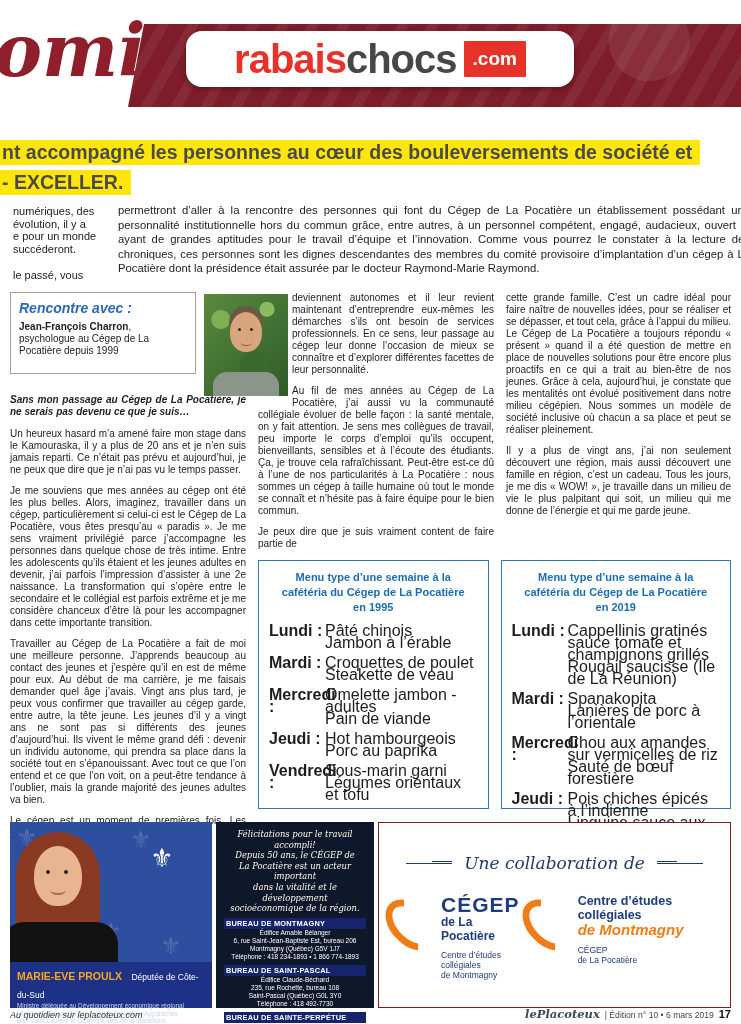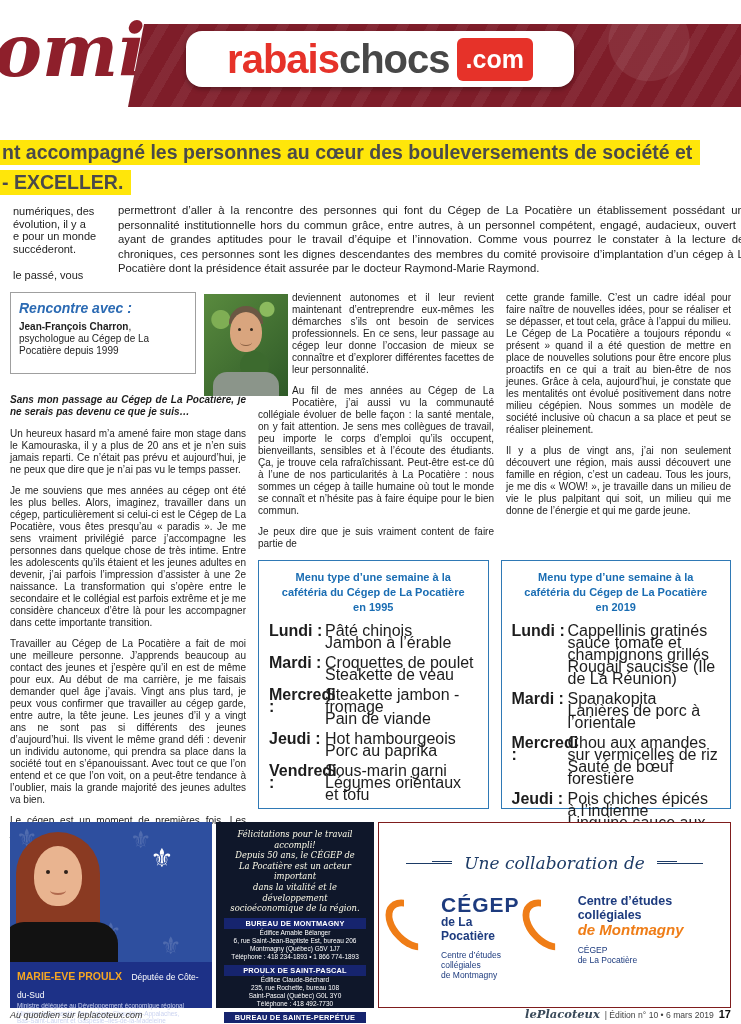--- a/index.html
+++ b/index.html
@@ -12,21 +12,21 @@
   .banner{position:absolute;left:128px;top:24px;width:613px;height:83px;
     background:#7e1d29;
     background-image:repeating-linear-gradient(120deg,rgba(255,255,255,.06) 0 10px,transparent 10px 26px),
       radial-gradient(circle at 85% 20%,rgba(255,255,255,.08) 0 40px,transparent 41px);
     clip-path:polygon(16px 0,100% 0,100% 100%,0 100%);}
   .logo-box{position:absolute;left:186px;top:31px;width:388px;height:56px;background:#fff;
     border-radius:16px;display:flex;align-items:center;justify-content:center;
     box-shadow:0 2px 5px rgba(0,0,0,.35);}
   .lg1{color:#e63229;font-weight:bold;font-size:40px;letter-spacing:-1px;}
   .lg2{color:#474747;font-weight:bold;font-size:40px;letter-spacing:-1px;}
-  .lg3{background:#e63229;color:#fff;font-weight:bold;font-size:25px;border-radius:6px;
+  .lg3{background:#e63229;color:#fff;font-weight:bold;font-size:19px;border-radius:1px;
     padding:7px 9px;margin-left:7px;}
 
   
   .headline{position:absolute;left:0;top:139px;width:741px;font-weight:bold;
     font-size:19.5px;color:#4a4a4a;line-height:27px;}
   .headline .hl{background:#ffe60a;padding:1px 8px 2px 2px;box-decoration-break:clone;}
   .headline div{margin-bottom:3px;}
 
   
   .intro{position:absolute;left:13px;top:203px;width:741px;height:88px;font-size:11px;}
@@ -92,21 +92,21 @@
     letter-spacing:.4px;line-height:10px;font-weight:bold;}
   .ad-left-bar{height:46px;background:#1d3187;color:#fff;padding:4px 7px;box-sizing:border-box;}
   .dep-name{color:#f5a623;font-weight:bold;font-size:10.5px;}
   .dep-title{font-size:8.5px;margin-left:5px;}
   .dep-role{font-size:6.4px;line-height:7.6px;color:#ccd4f0;}
 
   .ad-mid{width:158px;background:#0f172a;color:#fff;padding:7px 8px;box-sizing:border-box;
     display:flex;flex-direction:column;flex-shrink:0;}
   .msg-line{font-family:"DejaVu Serif",serif;font-style:italic;text-align:center;
     font-size:8.4px;line-height:10.6px;color:#fdfbe8;}
-  .bureau-name{background:#16246e;font-weight:bold;font-size:7.4px;text-align:center;
+  .bureau-name{background:#16246e;font-weight:bold;font-size:7.4px;
     padding:1px 2px;margin-top:4px;letter-spacing:.2px;}
   .bureau-line{font-size:6.5px;line-height:8px;text-align:center;}
 
   .ad-right{flex:1;background:#fff;border:1px solid #7f1d1d;position:relative;padding-top:30px;box-sizing:border-box;}
   .collab-title{display:flex;align-items:center;justify-content:center;gap:12px;
     font-family:"DejaVu Serif",serif;font-style:italic;font-size:17px;color:#1d3b66;}
   .flourish{width:46px;border-top:1px solid #1d3b66;position:relative;}
   .flourish:after{content:"";position:absolute;top:-3px;width:20px;border-top:1px solid #1d3b66;}
   .flourish.l:after{right:0;} .flourish.r:after{left:0;}
   .logos{display:flex;justify-content:space-around;margin-top:22px;padding:0 12px;}
@@ -214,21 +214,21 @@
         <div class="menu-row">
           <div class="menu-day">Mardi :</div>
           <div class="menu-dishes">
               <div>Croquettes de poulet</div>
               <div>Steakette de veau</div>
             </div>
         </div>
         <div class="menu-row">
           <div class="menu-day">Mercredi :</div>
           <div class="menu-dishes">
-              <div>Steakette jambon - fromage</div>
+              <div>Omelette jambon - adultes</div>
               <div>Pain de viande</div>
             </div>
         </div>
         <div class="menu-row">
           <div class="menu-day">Jeudi :</div>
           <div class="menu-dishes">
               <div>Hot hambourgeois</div>
               <div>Porc au paprika</div>
             </div>
         </div>
@@ -323,21 +323,21 @@
       <div class="msg-line">La Pocatière est un acteur important</div>
       <div class="msg-line">dans la vitalité et le développement</div>
       <div class="msg-line">socioéconomique de la région.</div>
 
       <div class="bureau-name">BUREAU DE MONTMAGNY</div>
       <div class="bureau-line">Édifice Amable Bélanger</div>
       <div class="bureau-line">6, rue Saint-Jean-Baptiste Est, bureau 206</div>
       <div class="bureau-line">Montmagny (Québec) G5V 1J7</div>
       <div class="bureau-line">Téléphone : 418 234-1893 • 1 866 774-1893</div>
 
-      <div class="bureau-name">PROULX DE SAINT-PASCAL</div>
+      <div class="bureau-name">BUREAU DE SAINT-PASCAL</div>
       <div class="bureau-line">Édifice Claude-Béchard</div>
       <div class="bureau-line">235, rue Rochette, bureau 108</div>
       <div class="bureau-line">Saint-Pascal (Québec) G0L 3Y0</div>
       <div class="bureau-line">Téléphone : 418 492-7730</div>
 
       <div class="bureau-name">BUREAU DE SAINTE-PERPÉTUE</div>
       <div class="bureau-line">366, rue Principale Sud, bureau 205</div>
 
     </div>
 

